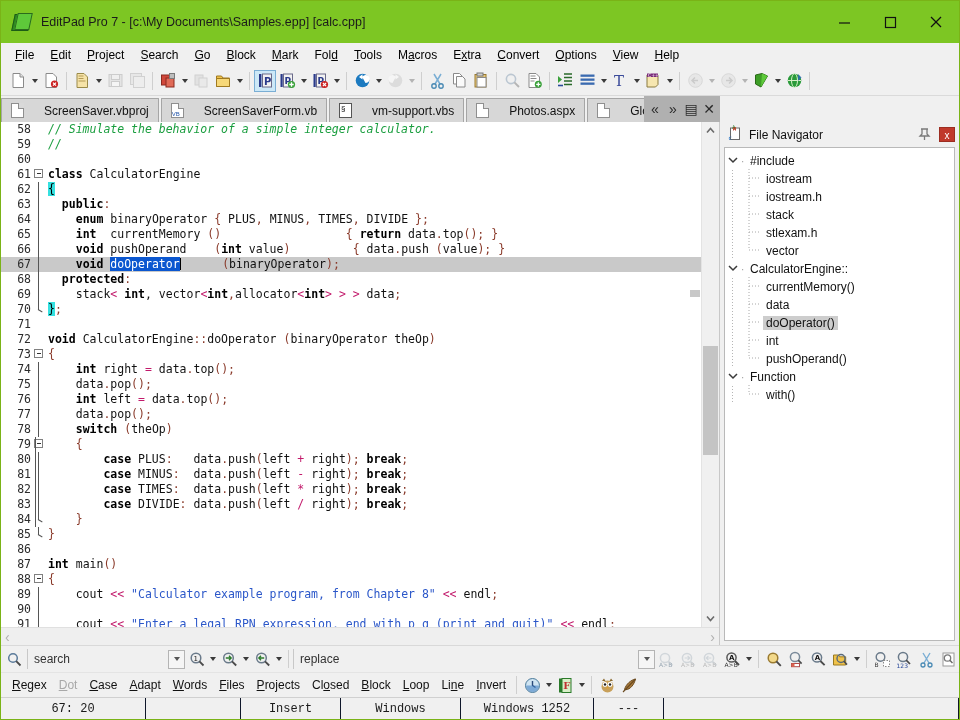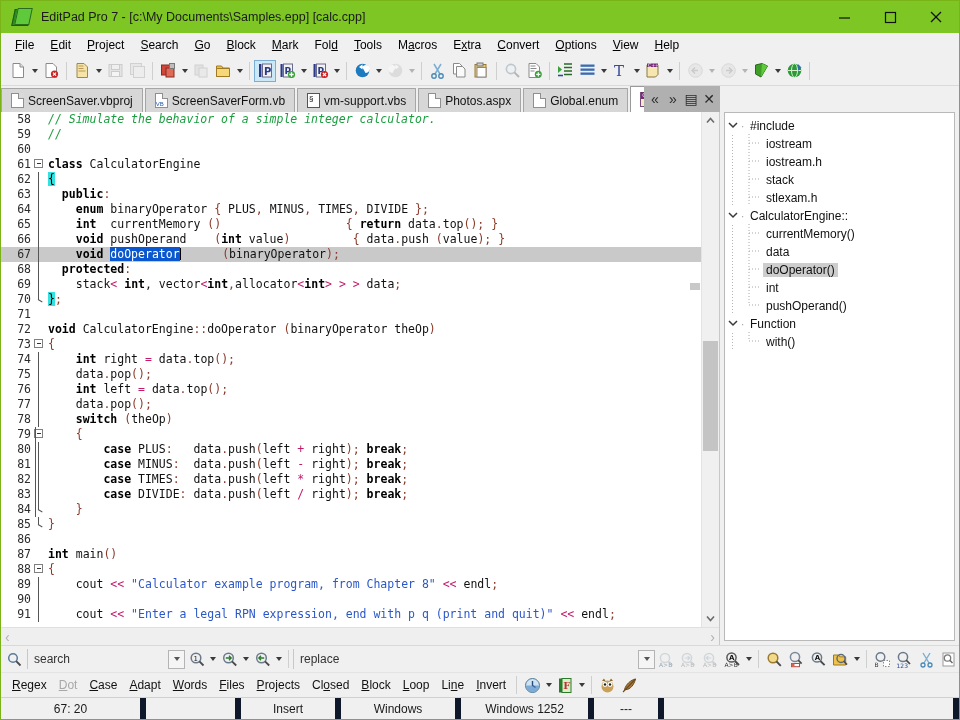--- a/index.html
+++ b/index.html
@@ -6,21 +6,21 @@
   body{
     width:960px;height:720px;overflow:hidden;
     font-family:"Liberation Sans",sans-serif;
     font-size:12px;color:#000;background:#f0f0f0;
     -webkit-font-smoothing:none;
   }
   #app{width:960px;height:720px;position:relative;display:flex;flex-direction:column;
        border:1px solid #7ab317;box-sizing:border-box;background:#f0f0f0;}
 
   
-  .titlebar{height:32px;background:#7dc623;display:flex;align-items:center;flex:0 0 auto;}
+  .titlebar{height:42px;background:#7dc623;display:flex;align-items:center;flex:0 0 auto;}
   .tb-icon{width:24px;height:22px;margin-left:9px;margin-right:7px;position:relative;flex:0 0 auto;}
   .tb-icon .bk{position:absolute;left:3px;top:3px;width:15px;height:15px;background:#2e8b22;
       transform:skewX(-12deg);border:1px solid #1d5c16;}
   .tb-icon .bk2{position:absolute;left:6px;top:2px;width:13px;height:15px;background:#5ec93a;
       transform:skewX(-12deg);border:1px solid #2b6b1d;}
   .tb-title{font-size:12.5px;color:#1b1b1b;flex:1 1 auto;}
   .wbtns{display:flex;height:32px;flex:0 0 auto;}
   .wbtn{width:46px;height:32px;display:flex;align-items:center;justify-content:center;
         font-size:13px;color:#111;}
   .wbtn svg{display:block;}
@@ -37,21 +37,21 @@
   .tb-btn.sel{background:#cce8f7;border:1px solid #7aaed4;box-sizing:border-box;}
   .caret{width:11px;height:22px;display:flex;align-items:center;justify-content:center;}
   .caret i{display:block;width:0;height:0;border-left:3.5px solid transparent;
            border-right:3.5px solid transparent;border-top:4px solid #3a3a3a;}
   .caret.dim i{border-top-color:#b4b4b4;}
   .tsep{width:1px;height:18px;background:#cfcfcf;margin:0 4px;}
 
   
   .tabsrow{height:26px;display:flex;align-items:flex-end;background:#f0f0f0;flex:0 0 auto;}
   .tabs{display:flex;align-items:flex-end;flex:1 1 auto;overflow:hidden;height:26px;}
-  .tab{height:24px;display:flex;align-items:center;gap:4px;padding:0 9px;margin-right:2px;
+  .tab{height:24px;display:flex;align-items:center;gap:20px;padding:0 9px;margin-right:2px;
        background:#d7d7d7;border:1px solid #a6a6a6;border-bottom:none;font-size:12px;color:#111;
        box-sizing:border-box;white-space:nowrap;border-radius:1px 1px 0 0;}
   .tab.active{background:#ffffff;border-color:#9a9a9a;height:26px;}
   .tabctl{display:flex;align-items:center;height:26px;padding:0 2px;background:#b0b0b0;}
   .tabctl .b{width:18px;height:22px;display:flex;align-items:center;justify-content:center;
              font-size:14px;color:#2a2a2a;}
 
   
   .ficon{width:13px;height:15px;position:relative;flex:0 0 auto;}
   .ficon .pg{position:absolute;inset:0;background:#fff;border:1px solid #8f8f8f;}
@@ -145,21 +145,21 @@
   .optbar{height:24px;display:flex;align-items:center;background:#f0f0f0;flex:0 0 auto;padding-left:5px;
           border-top:1px solid #e4e4e4;}
   .opt{padding:0 6px;font-size:12px;color:#111;}
   .opt.dis{color:#a8a8a8;}
   .opt u{text-decoration:underline;}
 
   
   .statusbar{height:21px;display:flex;align-items:center;background:#f0f0f0;flex:0 0 auto;
              border-top:1px solid #d0d0d0;font-size:12px;color:#1a1a1a;}
   .scell{height:21px;display:flex;align-items:center;justify-content:center;
-         border-right:6px solid #0f172a;box-sizing:border-box;}
+         border-right:1px solid #0f172a;box-sizing:border-box;font-family:Liberation Mono, monospace;}
 </style>
 </head>
 <body>
 
 <div id="app">
 
   <div class="titlebar">
     <div class="tb-icon">
       <div class="bk"></div>
         <div class="bk2"></div>
@@ -594,20 +594,37 @@
           </div>
         </div>
       </div>
       <div class="hsb">
         <span style="font-size:14px;">‹</span>
         <span style="font-size:14px;">›</span>
       </div>
     </div>
 
     <div class="rpanel">
+      <div class="rphead">
+        <span>
+          <svg width="15" height="16" viewBox="0 0 15 16">
+            <rect x="2.5" y="3" width="9" height="11.5" fill="#ffffff" stroke="#6a6a6a" stroke-width="1"></rect>
+            <path d="M5 2 L8 2 L8 6 L6.5 4.6 L5 6 Z" fill="#c94a3a"></path>
+            <text x="0.5" y="15" font-size="6" fill="#1f6fc4" font-family="DejaVu Sans, sans-serif">c</text>
+            <text x="4" y="3.5" font-size="5" fill="#2a7a2a" font-family="DejaVu Sans, sans-serif">A</text>
+          </svg>
+        </span>
+        <span class="t">File Navigator</span>
+        <span class="pin">
+          <svg width="15" height="15" viewBox="0 0 15 15">
+            <path d="M4 2 L11 2 M5 2 L5 7 L3 9 L12 9 L10 7 L10 2 M7.5 9 L7.5 13" fill="none" stroke="#7a7a7a" stroke-width="1.3"></path>
+          </svg>
+        </span>
+        <span class="xbtn">x</span>
+      </div>
       <div class="rpbody" id="navtree">
           <div class="treewrap">
             <div class="tnode">
               <span class="chev"><svg width="10" height="8" viewBox="0 0 10 8">
                   <path d="M1 2 L5 6 L9 2" fill="none" stroke="#3a3a3a" stroke-width="1.5"></path>
                 </svg></span>
               <span class="dot">·</span>
               <span class="lbl">#include</span>
             </div>
             <div class="tnode">
@@ -642,20 +659,30 @@
             </div>
             <div class="tnode">
               <span style="width:20px;flex:0 0 auto;position:relative;display:inline-block;height:18px;">
                 <span style="position:absolute;left:7px;top:0;bottom:0;width:1px;background:repeating-linear-gradient(to bottom,#b5b5b5 0 1px,transparent 1px 3px);"></span>
               </span>
               <span class="elbow"><svg width="16" height="18" viewBox="0 0 16 18">
                   <path d="M3 0 L3 18" stroke="#a8a8a8" stroke-width="1" stroke-dasharray="1,2"></path>
                   <path d="M3 9 L13 9" stroke="#a8a8a8" stroke-width="1" stroke-dasharray="1,2"></path>
                 </svg></span>
               <span class="lbl">stlexam.h</span>
+            </div>
+            <div class="tnode">
+              <span style="width:20px;flex:0 0 auto;position:relative;display:inline-block;height:18px;">
+                <span style="position:absolute;left:7px;top:0;bottom:0;width:1px;background:repeating-linear-gradient(to bottom,#b5b5b5 0 1px,transparent 1px 3px);"></span>
+              </span>
+              <span class="elbow"><svg width="16" height="18" viewBox="0 0 16 18">
+                  <path d="M3 0 L3 9" stroke="#a8a8a8" stroke-width="1" stroke-dasharray="1,2"></path>
+                  <path d="M3 9 L13 9" stroke="#a8a8a8" stroke-width="1" stroke-dasharray="1,2"></path>
+                </svg></span>
+              <span class="lbl">vector</span>
             </div>
             <div class="tnode">
               <span class="chev"><svg width="10" height="8" viewBox="0 0 10 8">
                   <path d="M1 2 L5 6 L9 2" fill="none" stroke="#3a3a3a" stroke-width="1.5"></path>
                 </svg></span>
               <span class="dot">·</span>
               <span class="lbl">CalculatorEngine::</span>
             </div>
             <div class="tnode">
               <span style="width:20px;flex:0 0 auto;position:relative;display:inline-block;height:18px;">

